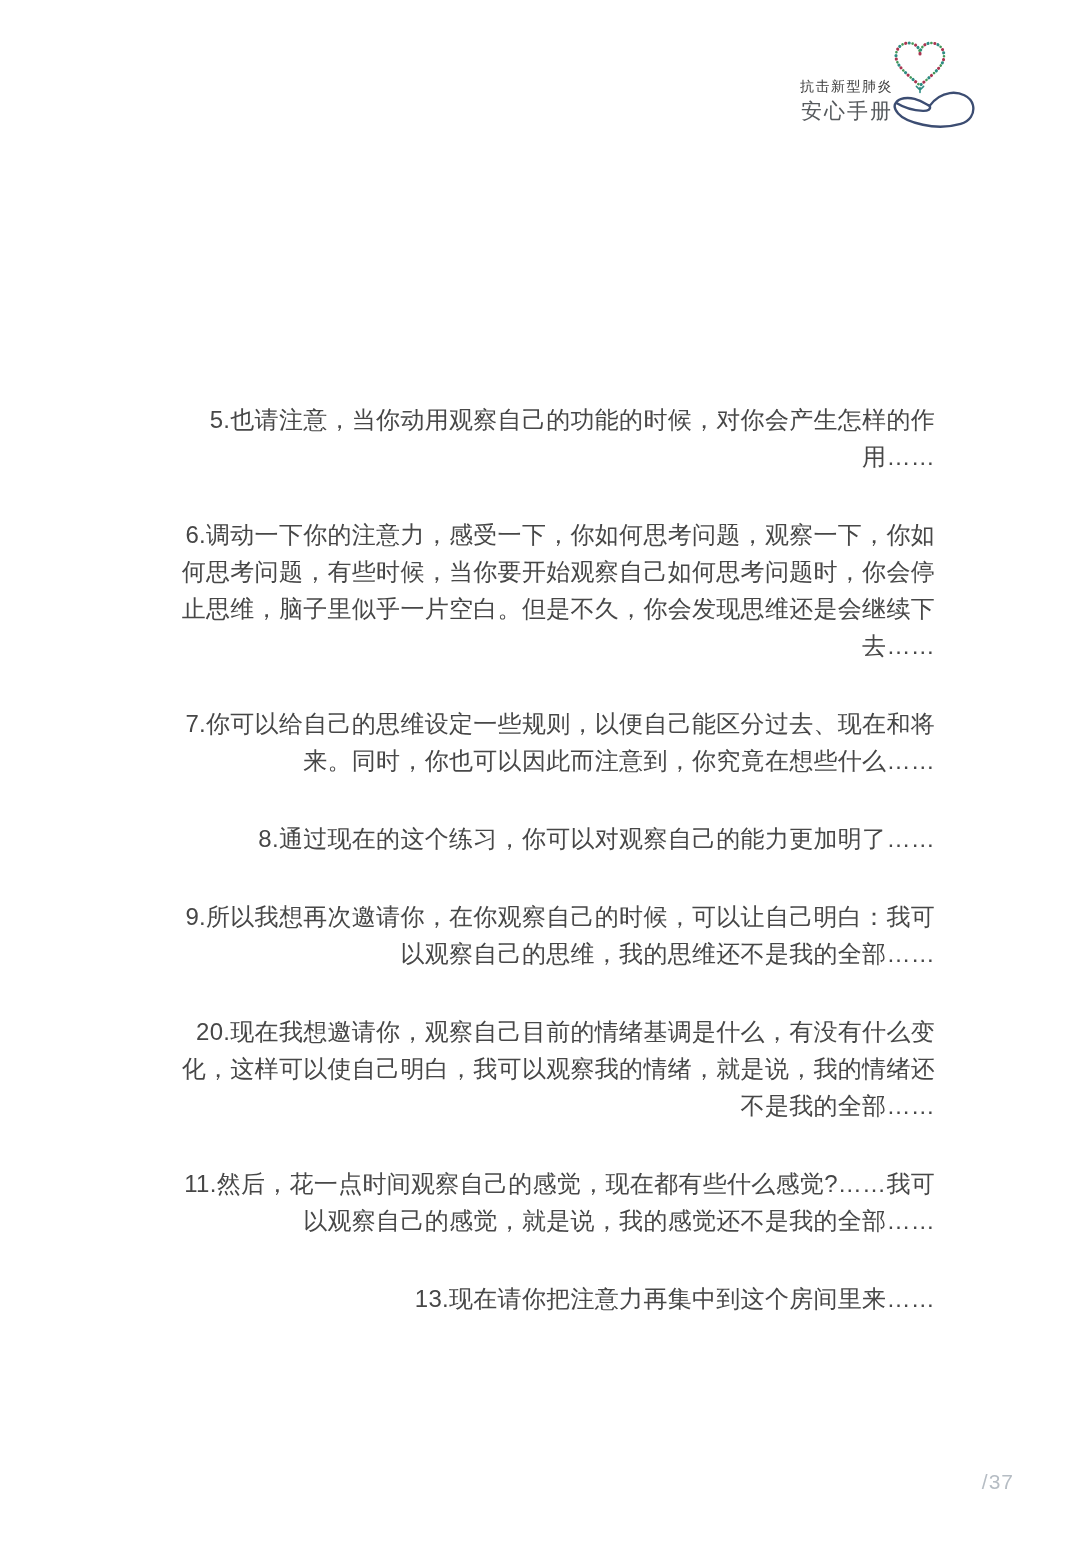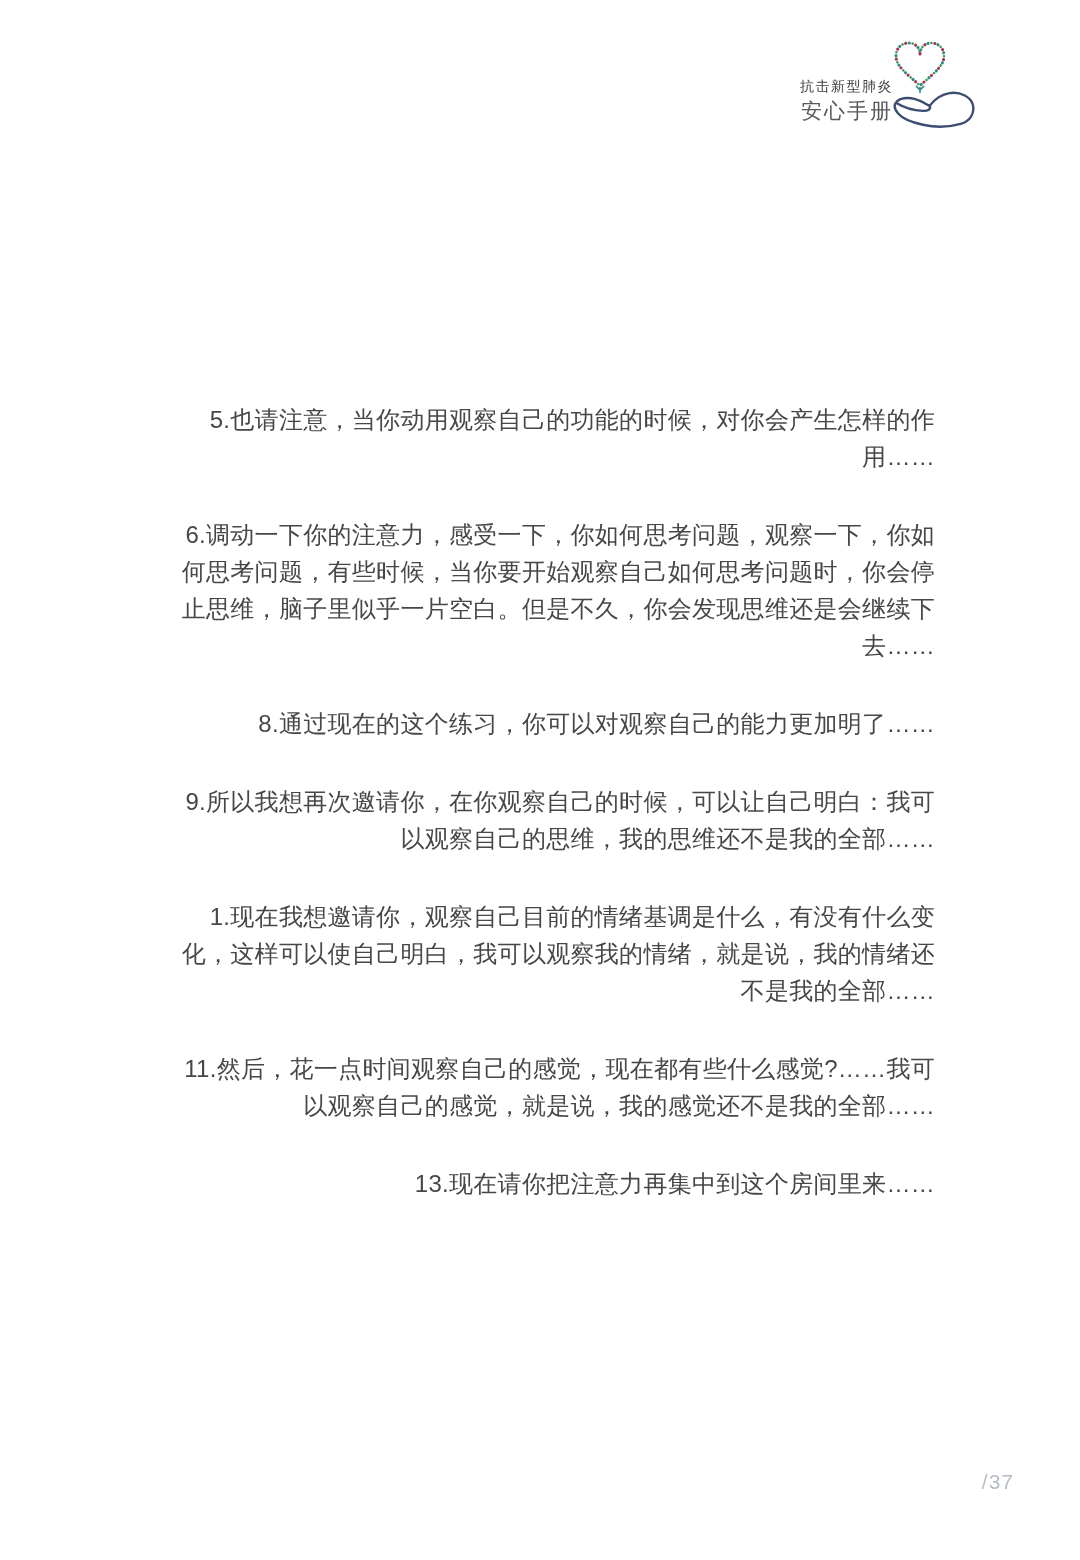--- a/index.html
+++ b/index.html
@@ -92,22 +92,23 @@
     <g transform="translate(0,44) scale(0.84)">
       <path d="M6,22 C10,16.5 20,15.5 28,17.8 C36,20 42,24 46,26 C50,20.5 58,12.5 70,10.8 C82,9 95,15 97.5,25 C100,35.5 93.5,44.5 83,47.5 C69,51.5 51,51.5 38,48.5 C26,45.8 13.5,41 8.5,35 C4,29.8 3,25.5 6,22 Z" stroke="#3c4d72" stroke-width="2.8" stroke-linecap="round" stroke-linejoin="round" fill="none"></path>
       <path d="M7,23 C15,28 27,31.5 38,32 C44,32.2 48,30 46,26" stroke="#3c4d72" stroke-width="2.8" stroke-linecap="round" fill="none"></path>
     </g>
   </svg>
 </header>
 
 <main class="content">
   <p>5.也请注意，当你动用观察自己的功能的时候，对你会产生怎样的作用……</p>
   <p>6.调动一下你的注意力，感受一下，你如何思考问题，观察一下，你如何思考问题，有些时候，当你要开始观察自己如何思考问题时，你会停止思维，脑子里似乎一片空白。但是不久，你会发现思维还是会继续下去……</p>
+  <p>7.你可以给自己的思维设定一些规则，以便自己能区分过去、现在和将来。同时，你也可以因此而注意到，你究竟在想些什么……</p>
   <p>8.通过现在的这个练习，你可以对观察自己的能力更加明了……</p>
   <p>9.所以我想再次邀请你，在你观察自己的时候，可以让自己明白：我可以观察自己的思维，我的思维还不是我的全部……</p>
-  <p>1.现在我想邀请你，观察自己目前的情绪基调是什么，有没有什么变化，这样可以使自己明白，我可以观察我的情绪，就是说，我的情绪还不是我的全部……</p>
+  <p>20.现在我想邀请你，观察自己目前的情绪基调是什么，有没有什么变化，这样可以使自己明白，我可以观察我的情绪，就是说，我的情绪还不是我的全部……</p>
   <p>11.然后，花一点时间观察自己的感觉，现在都有些什么感觉?……我可以观察自己的感觉，就是说，我的感觉还不是我的全部……</p>
   <p>13.现在请你把注意力再集中到这个房间里来……</p>
 </main>
 
 <footer>
   <span class="page-number">/37</span>
 </footer>
 
 </body></html>

